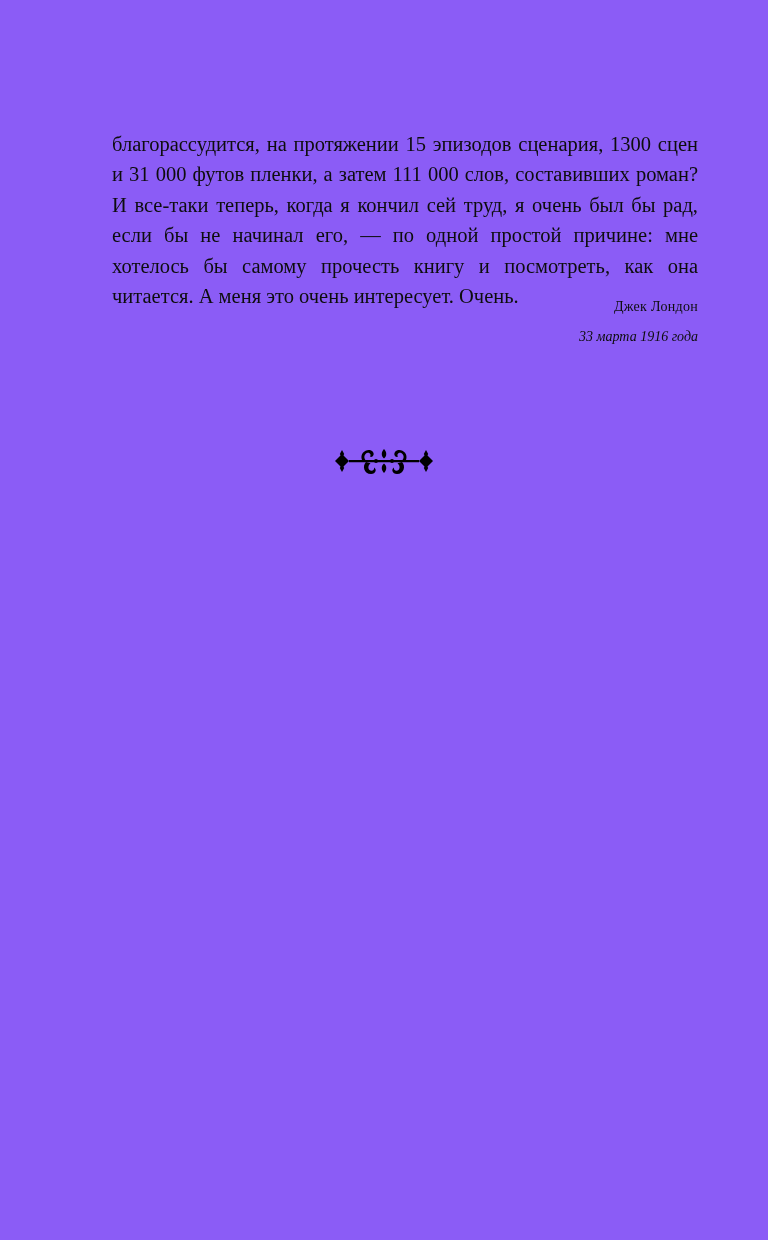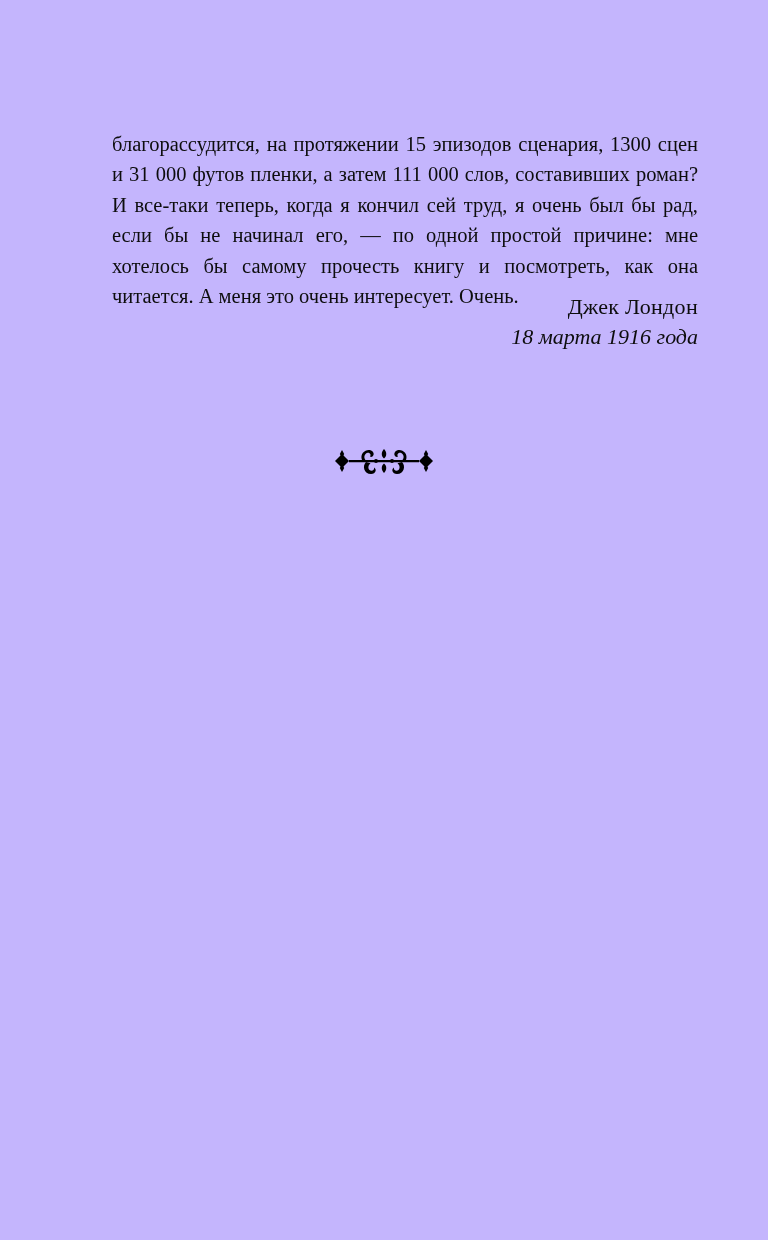--- a/index.html
+++ b/index.html
@@ -4,21 +4,21 @@
 <style>
   html, body {
     margin: 0;
     padding: 0;
     background: #ffffff;
   }
   .page {
     position: relative;
     width: 768px;
     height: 1240px;
-    background: #c4b5fd;
+    background: #8b5cf6;
     overflow: hidden;
   }
   .text-block {
     position: absolute;
     left: 112px;
     top: 108px;
     width: 586px;
     font-family: "Liberation Serif", "DejaVu Serif", serif;
     font-size: 20.5px;
     line-height: 30.5px;
@@ -28,21 +28,21 @@
     -moz-text-align-last: left;
     text-align-last: left;
     hyphens: manual;
   }
   .signature {
     position: absolute;
     left: 112px;
     top: 292px;
     width: 586px;
     font-family: "Liberation Serif", "DejaVu Serif", serif;
-    font-size: 22px;
+    font-size: 14px;
     line-height: 30px;
     color: #0d0d0d;
     text-align: right;
   }
   .signature .author {
     font-style: normal;
     letter-spacing: 0.3px;
   }
   .signature .place,
   .signature .date {
@@ -62,21 +62,21 @@
 </style>
 </head>
 <body>
 
 <div class="page">
 
   <p class="text-block">благорассудится, на протяжении 15 эпизодов сценария, 1300 сцен и 31 000 футов пленки, а затем 111 000 слов, составивших роман? И все-таки теперь, когда я кончил сей труд, я очень был бы рад, если бы не начинал его, — по одной простой причине: мне хотелось бы самому прочесть книгу и посмотреть, как она читается. А меня это очень интересует. Очень.</p>
 
   <div class="signature">
     <div class="author">Джек Лондон</div>
-    <div class="date">18 марта 1916 года</div>
+    <div class="date">33 марта 1916 года</div>
   </div>
 
   <div class="ornament">
     <svg width="110" height="46" viewBox="0 0 110 46" aria-hidden="true">
       <g fill="#000000">
 
         <path d="M6 23 L13 16 L20 23 L13 30 Z"></path>
         <path d="M13 12 L15.2 16 L13 20 L10.8 16 Z"></path>
         <path d="M13 26 L15.2 30 L13 34 L10.8 30 Z"></path>
 

